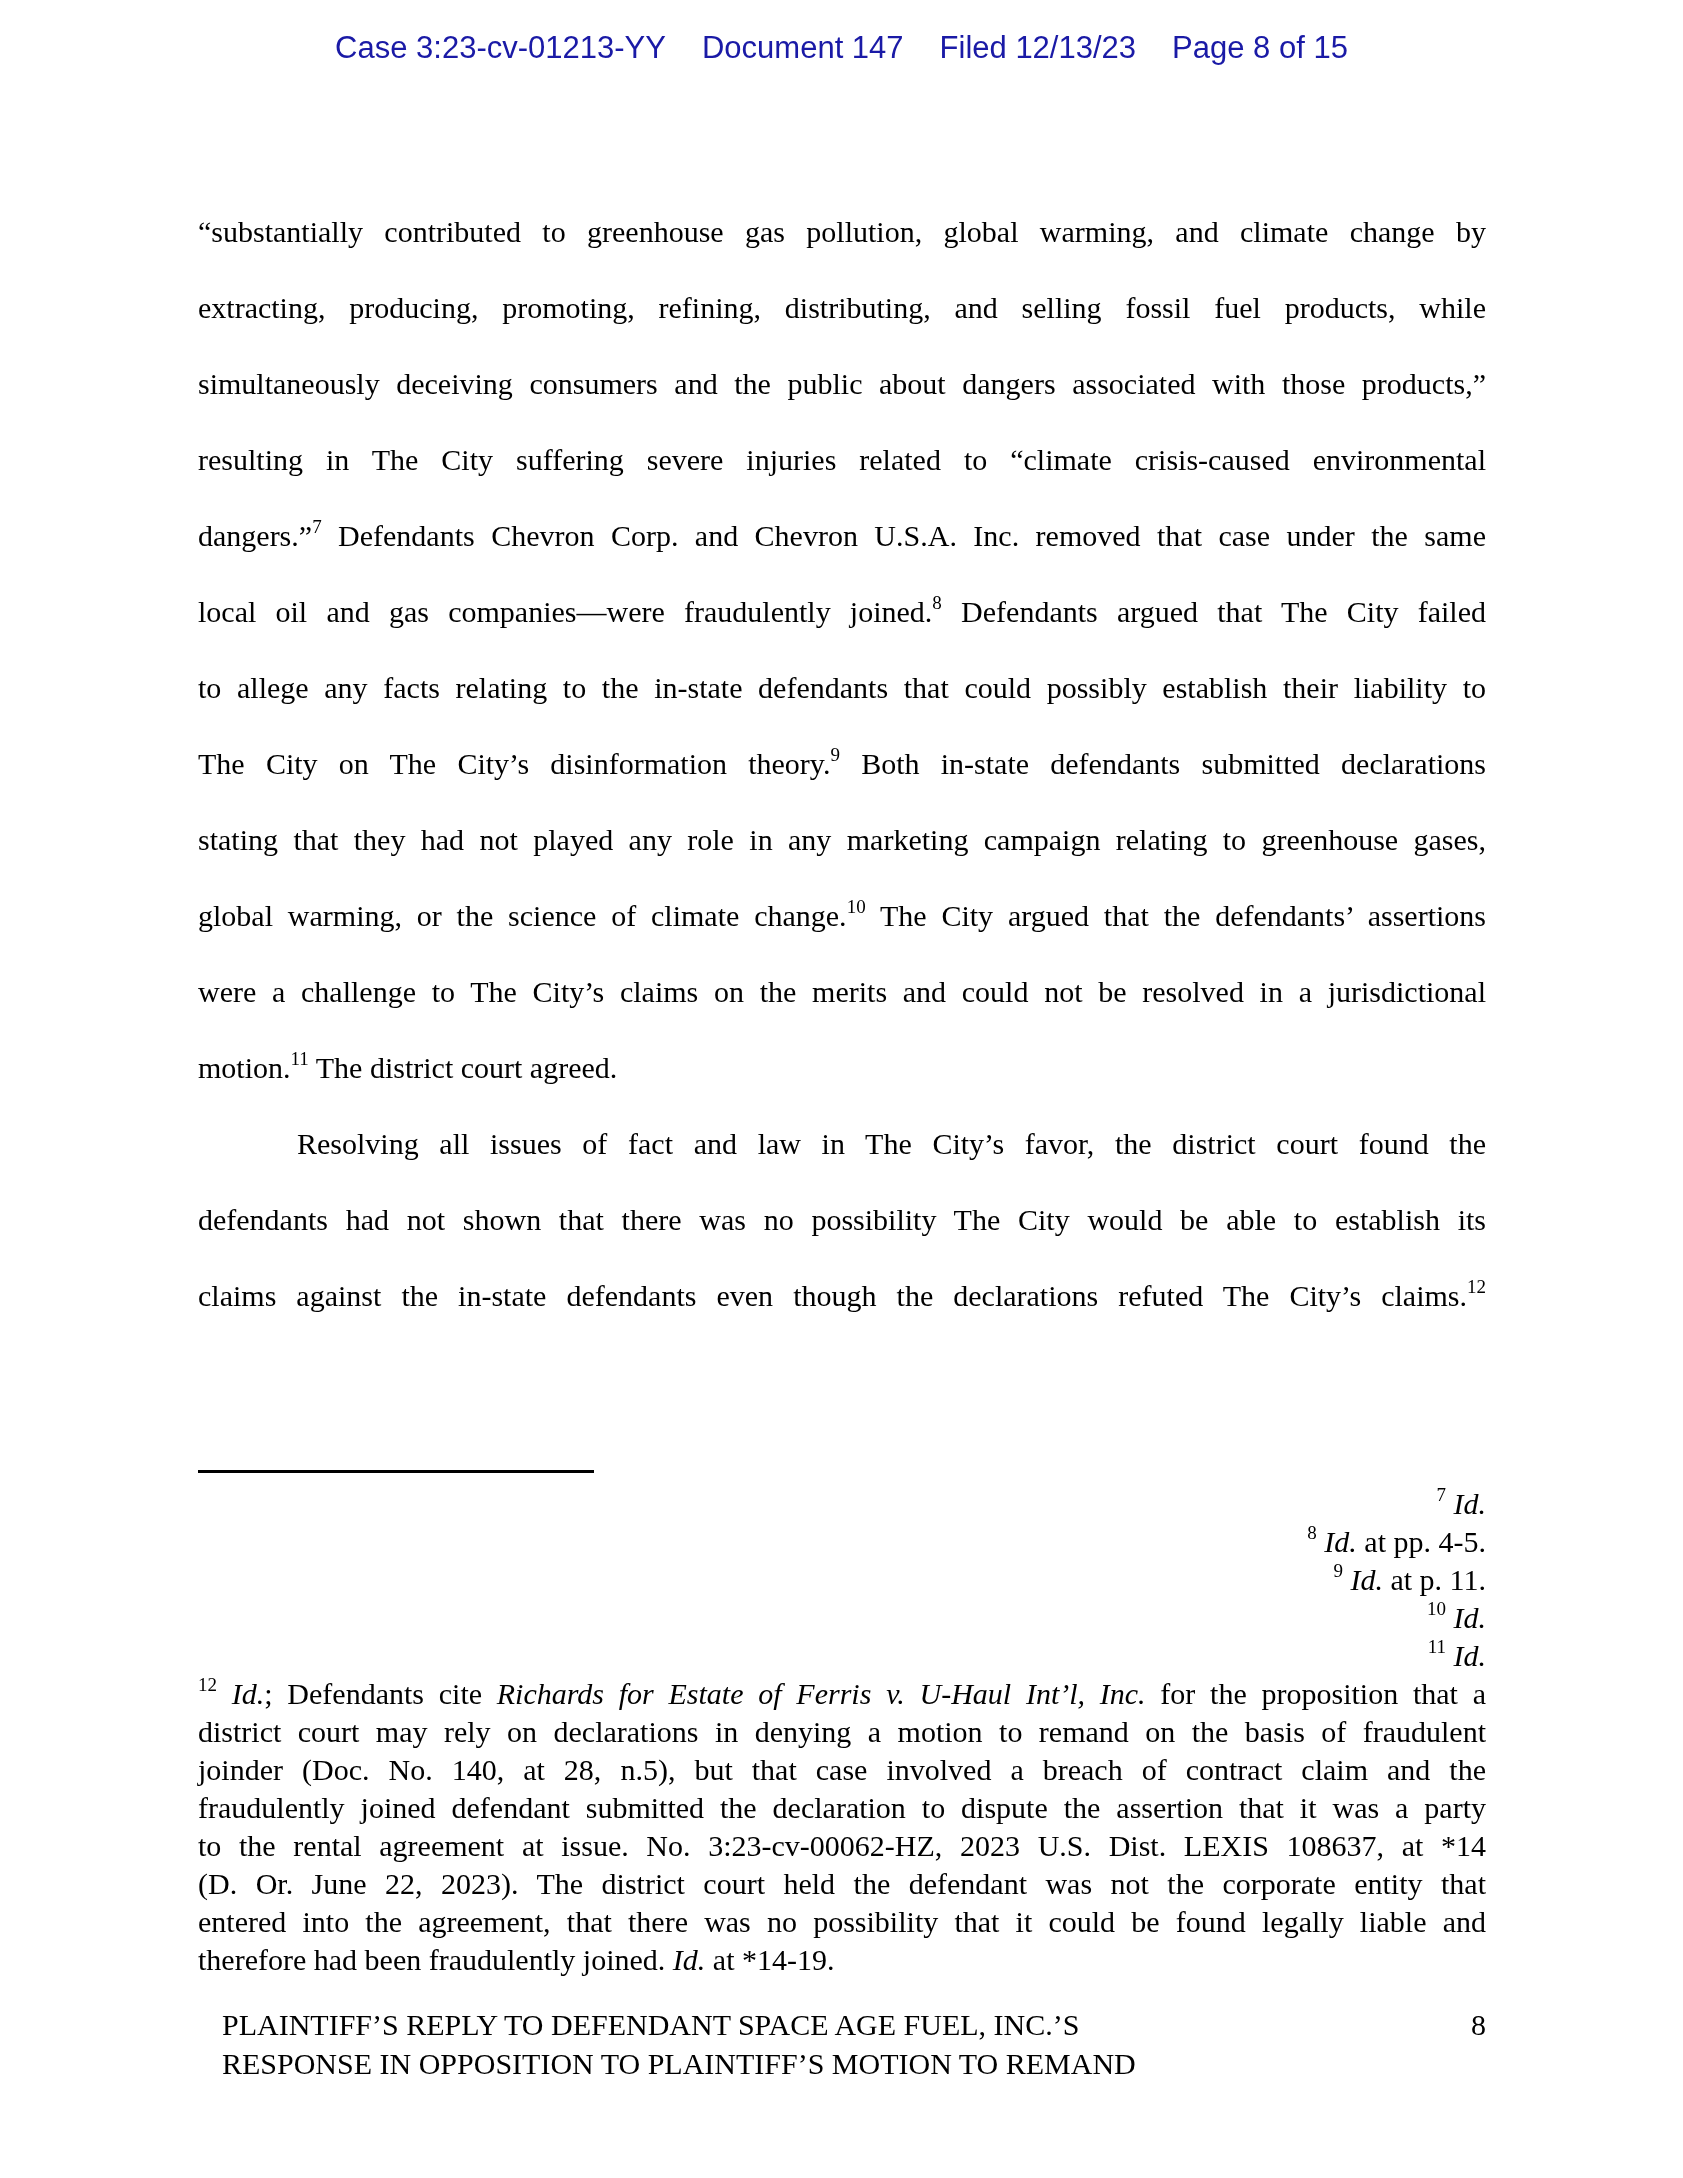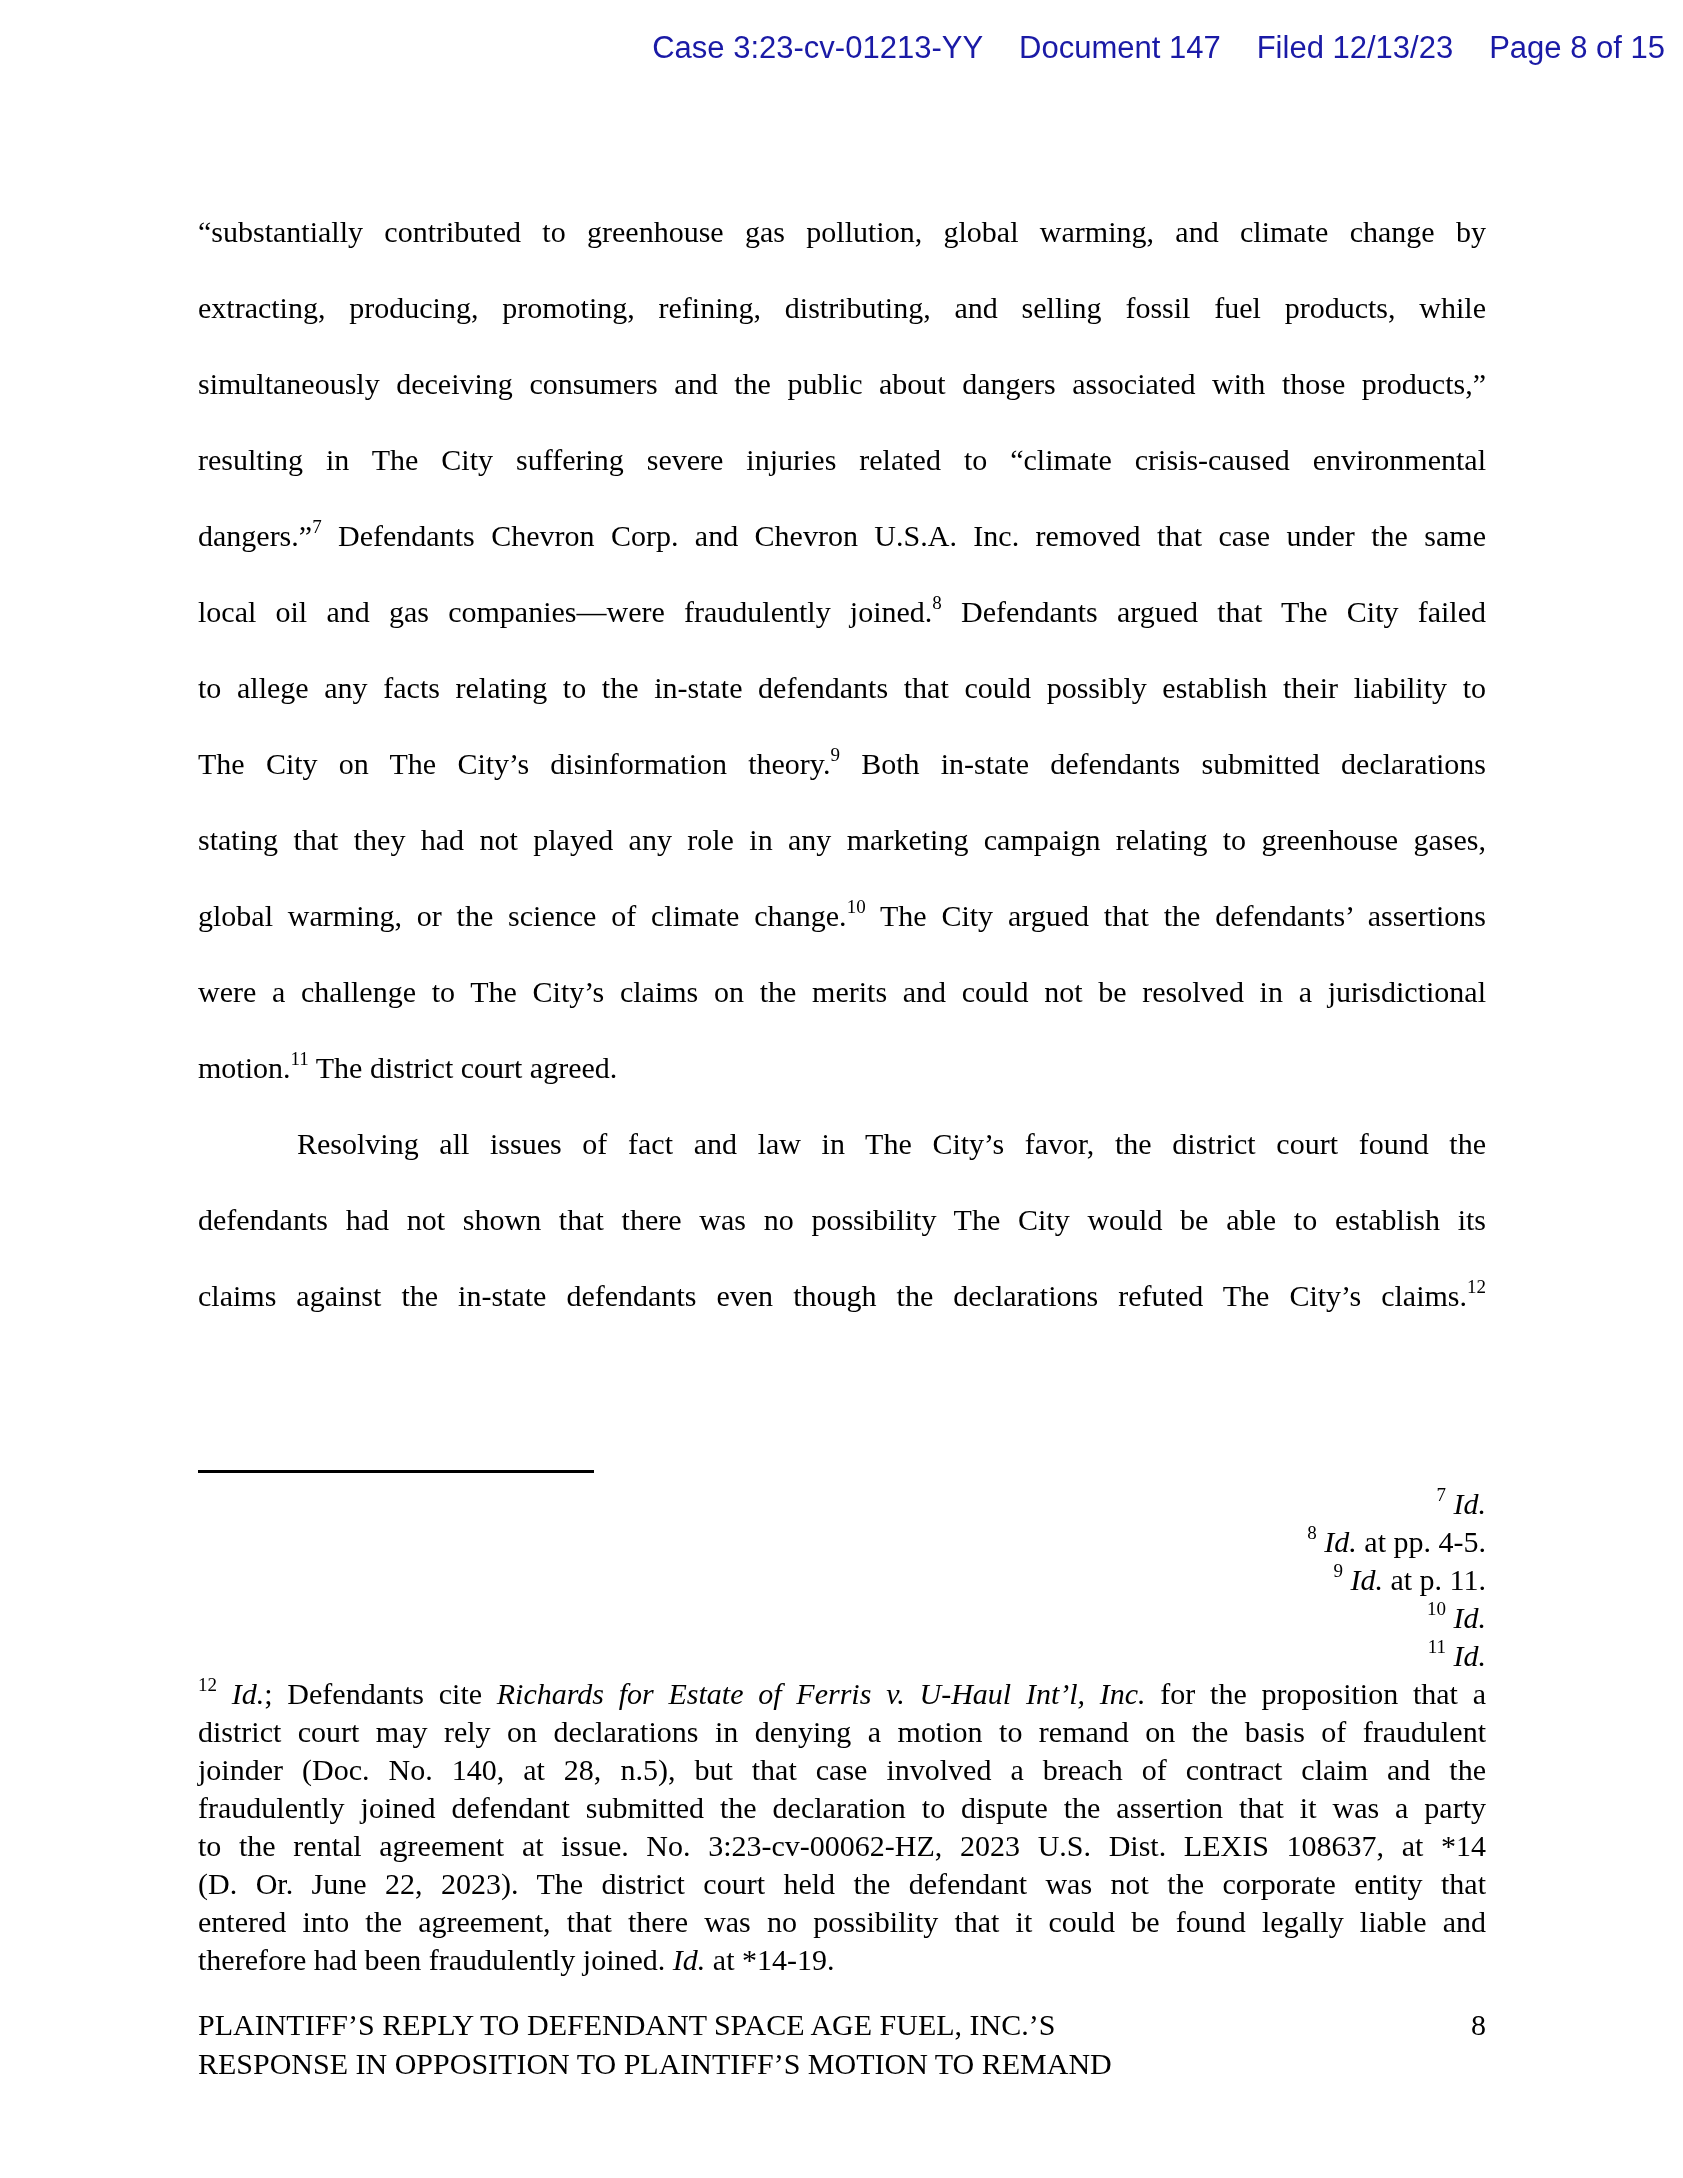--- a/index.html
+++ b/index.html
@@ -1,19 +1,19 @@
 <!DOCTYPE html>
 <html><head>
   <meta charset="utf-8">
   <style>
     html, body { margin: 0; padding: 0; background: #ffffff; }
     body { width: 1683px; height: 2178px; position: relative; overflow: hidden; }
     .header {
       position: absolute; top: 30px; left: 0; width: 1683px;
-      text-align: right; font-family: "Liberation Sans", sans-serif;
+      text-align: center; font-family: "Liberation Sans", sans-serif;
       font-size: 31px; color: #1a1aa6; white-space: pre;
     }
     .header span { margin: 0 18px; }
     .body-text {
       position: absolute; left: 198px; top: 194px; width: 1288px;
       font-family: "Liberation Serif", serif; font-size: 30px; color: #000;
       line-height: 76px;
     }
     .line { display: block; height: 76px; white-space: nowrap; text-align: justify; text-align-last: justify; }
     .line.last { text-align-last: left; }
@@ -26,21 +26,21 @@
     }
     .fn { display: block; white-space: nowrap; text-align: right; }
     .fn sup { font-size: 19px; }
     .fn-just { display: block; white-space: nowrap; text-align: justify; text-align-last: justify; }
     .fn-just.last { text-align-last: left; }
     em { font-style: italic; }
     .footer {
       position: absolute; left: 198px; top: 2005px; width: 1288px;
       font-family: "Liberation Serif", serif; font-size: 30px; color: #000; line-height: 39px;
     }
-    .footer-title { display: block; }
+    .footer-title { display: block; margin-left: 24px; }
     .page-num { position: absolute; right: 0; top: 0; }
   </style>
 </head>
 <body>
 
 <div class="header"><span>Case 3:23-cv-01213-YY</span><span>Document 147</span><span>Filed 12/13/23</span><span>Page 8 of 15</span></div>
 
 <div class="body-text">
   <span class="line">“substantially contributed to greenhouse gas pollution, global warming, and climate change by</span>
   <span class="line">extracting, producing, promoting, refining, distributing, and selling fossil fuel products, while</span>

